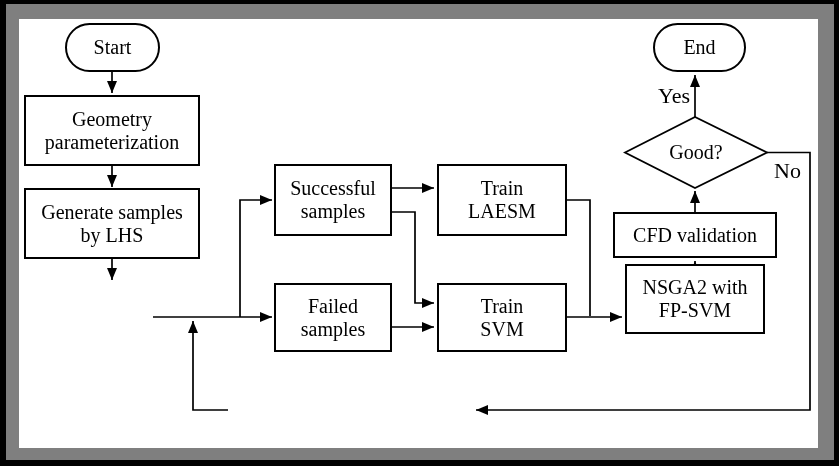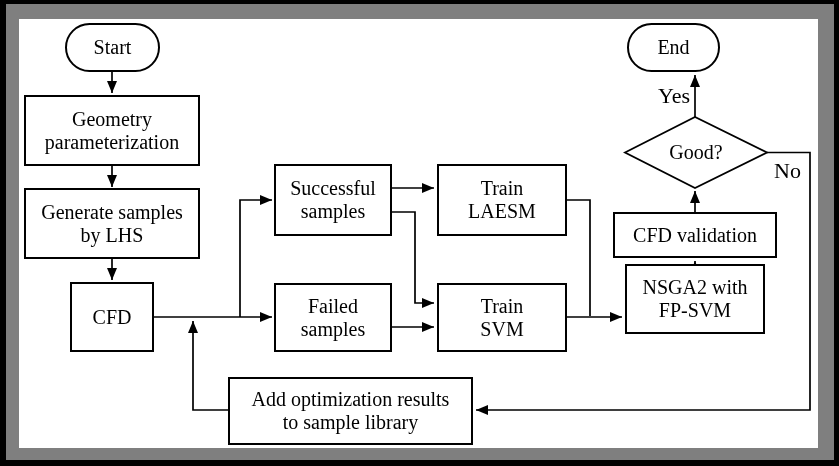--- a/index.html
+++ b/index.html
@@ -78,42 +78,39 @@
   </svg>
 
   <div class="node stadium" style="left:65px;top:23px;width:95px;height:49px">Start</div>
 
   <div class="node" style="left:24px;top:188px;width:176px;height:71px">Generate samples
 by LHS</div>
 
   <div class="node" style="left:24px;top:95px;width:176px;height:71px">Geometry
 parameterization</div>
 
-  <div class="node" style="left:70px;top:282px;width:84px;height:70px">CFD</div>
 
   <div class="node" style="left:274px;top:164px;width:118px;height:72px">Successful
 samples</div>
 
   <div class="node" style="left:274px;top:283px;width:118px;height:69px">Failed
 samples</div>
 
   <div class="node" style="left:437px;top:164px;width:130px;height:72px">Train
 LAESM</div>
 
   <div class="node" style="left:437px;top:283px;width:130px;height:69px">Train
 SVM</div>
 
   <div class="node" style="left:625px;top:264px;width:140px;height:70px">NSGA2 with
 FP-SVM</div>
 
   <div class="node diamond-label" style="left:625px;top:117px;width:142px;height:71px">Good?</div>
 
   <div class="node" style="left:613px;top:212px;width:164px;height:46px">CFD validation</div>
 
-  <div class="node stadium" style="left:627px;top:23px;width:93px;height:49px">End</div>
+  <div class="node stadium" style="left:653px;top:23px;width:93px;height:49px">End</div>
 
-  <div class="node" style="left:228px;top:377px;width:245px;height:68px">Add optimization results
-to sample library</div>
 
   <div class="edge-label" style="left:640px;top:84px;width:50px;text-align:right">Yes</div>
 
   <div class="edge-label" style="left:774px;top:159px;width:40px">No</div>
 </div>
 
 </body></html>

